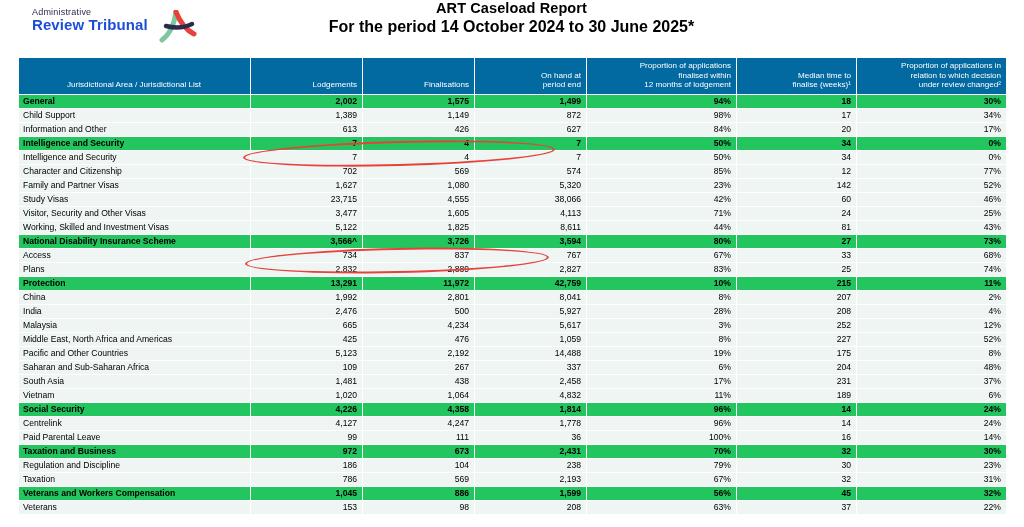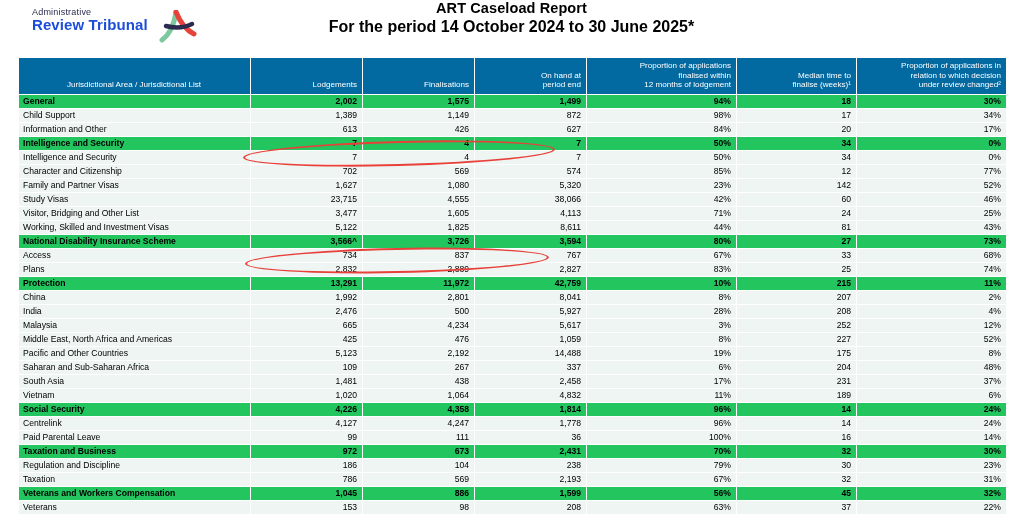--- a/index.html
+++ b/index.html
@@ -245,21 +245,21 @@
         <tr class="sub">
           <td class="label indent">Study Visas</td>
           <td>23,715</td>
           <td>4,555</td>
           <td>38,066</td>
           <td>42%</td>
           <td>60</td>
           <td>46%</td>
         </tr>
         <tr class="sub">
-          <td class="label indent">Visitor, Bridging and Other List</td>
+          <td class="label indent">Visitor, Security and Other Visas</td>
           <td>3,477</td>
           <td>1,605</td>
           <td>4,113</td>
           <td>71%</td>
           <td>24</td>
           <td>25%</td>
         </tr>
         <tr class="sub">
           <td class="label indent">Working, Skilled and Investment Visas</td>
           <td>5,122</td>

